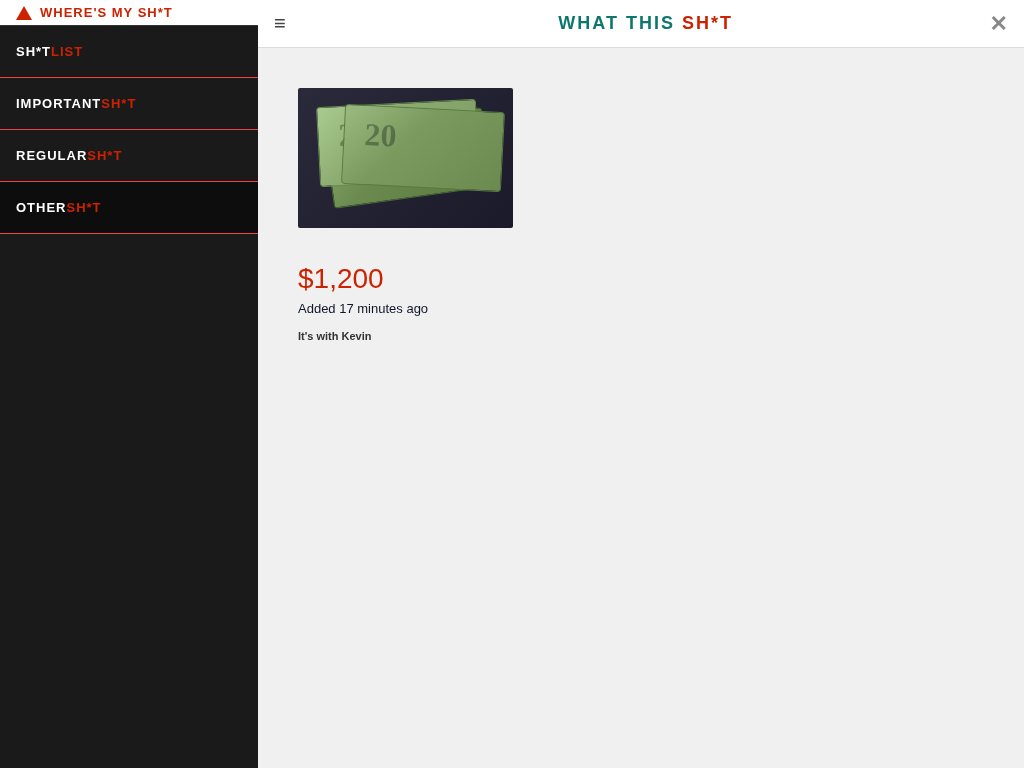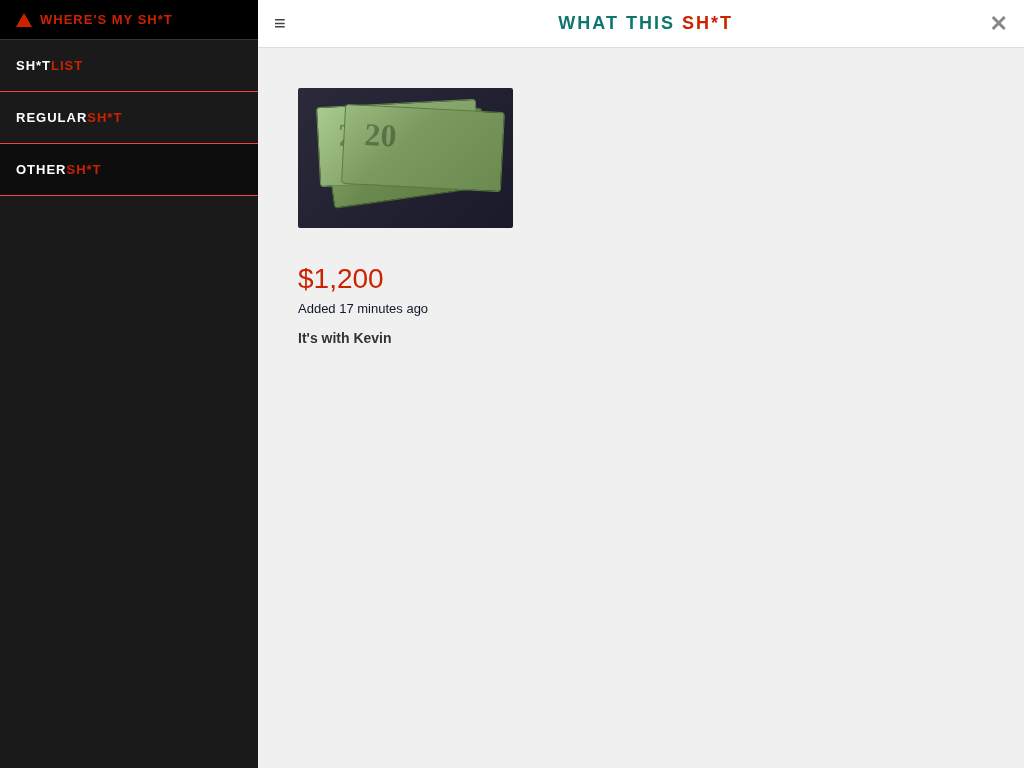--- a/index.html
+++ b/index.html
@@ -20,22 +20,22 @@
     #sidebar {
       width: 258px;
       min-width: 258px;
       background-color: #1a1a1a;
       display: flex;
       flex-direction: column;
       height: 100%;
     }
 
     #sidebar-header {
-      background-color: #000000;
-      padding: 12px 16px;
+      background-color: #ffffff;
+      padding: 5px 16px;
       display: flex;
       align-items: center;
       gap: 8px;
       border-bottom: 1px solid #333;
     }
 
     .triangle-icon {
       width: 0;
       height: 0;
       border-left: 8px solid transparent;
@@ -202,40 +202,43 @@
       margin-top: 23px;
     }
 
     #item-timestamp {
       font-size: 13px;
       color: #0f172a;
       margin-bottom: 14px;
     }
 
     #item-location {
-      font-size: 14px;
+      font-size: 11px;
       font-weight: bold;
       color: #333;
     }
   </style>
 </head>
 <body>
 
 <div id="sidebar">
   <div id="sidebar-header">
     <span class="triangle-icon"></span>
     <span id="sidebar-title">
       <span class="white-text">WHERE'S MY </span><span class="red-text">SH*T</span>
     </span>
   </div>
 
   <div class="sidebar-item">
     <span class="white-text">SH*T</span><span class="red-text">LIST</span>
   </div>
 
+  <div class="sidebar-item">
+    <span class="white-text">IMPORTANT</span><span class="red-text">SH*T</span>
+  </div>
 
   <div class="sidebar-item">
     <span class="white-text">REGULAR</span><span class="red-text">SH*T</span>
   </div>
 
   <div class="sidebar-item" style="background-color: #0d0d0d;">
     <span class="white-text">OTHER</span><span class="red-text">SH*T</span>
   </div>
 
 

